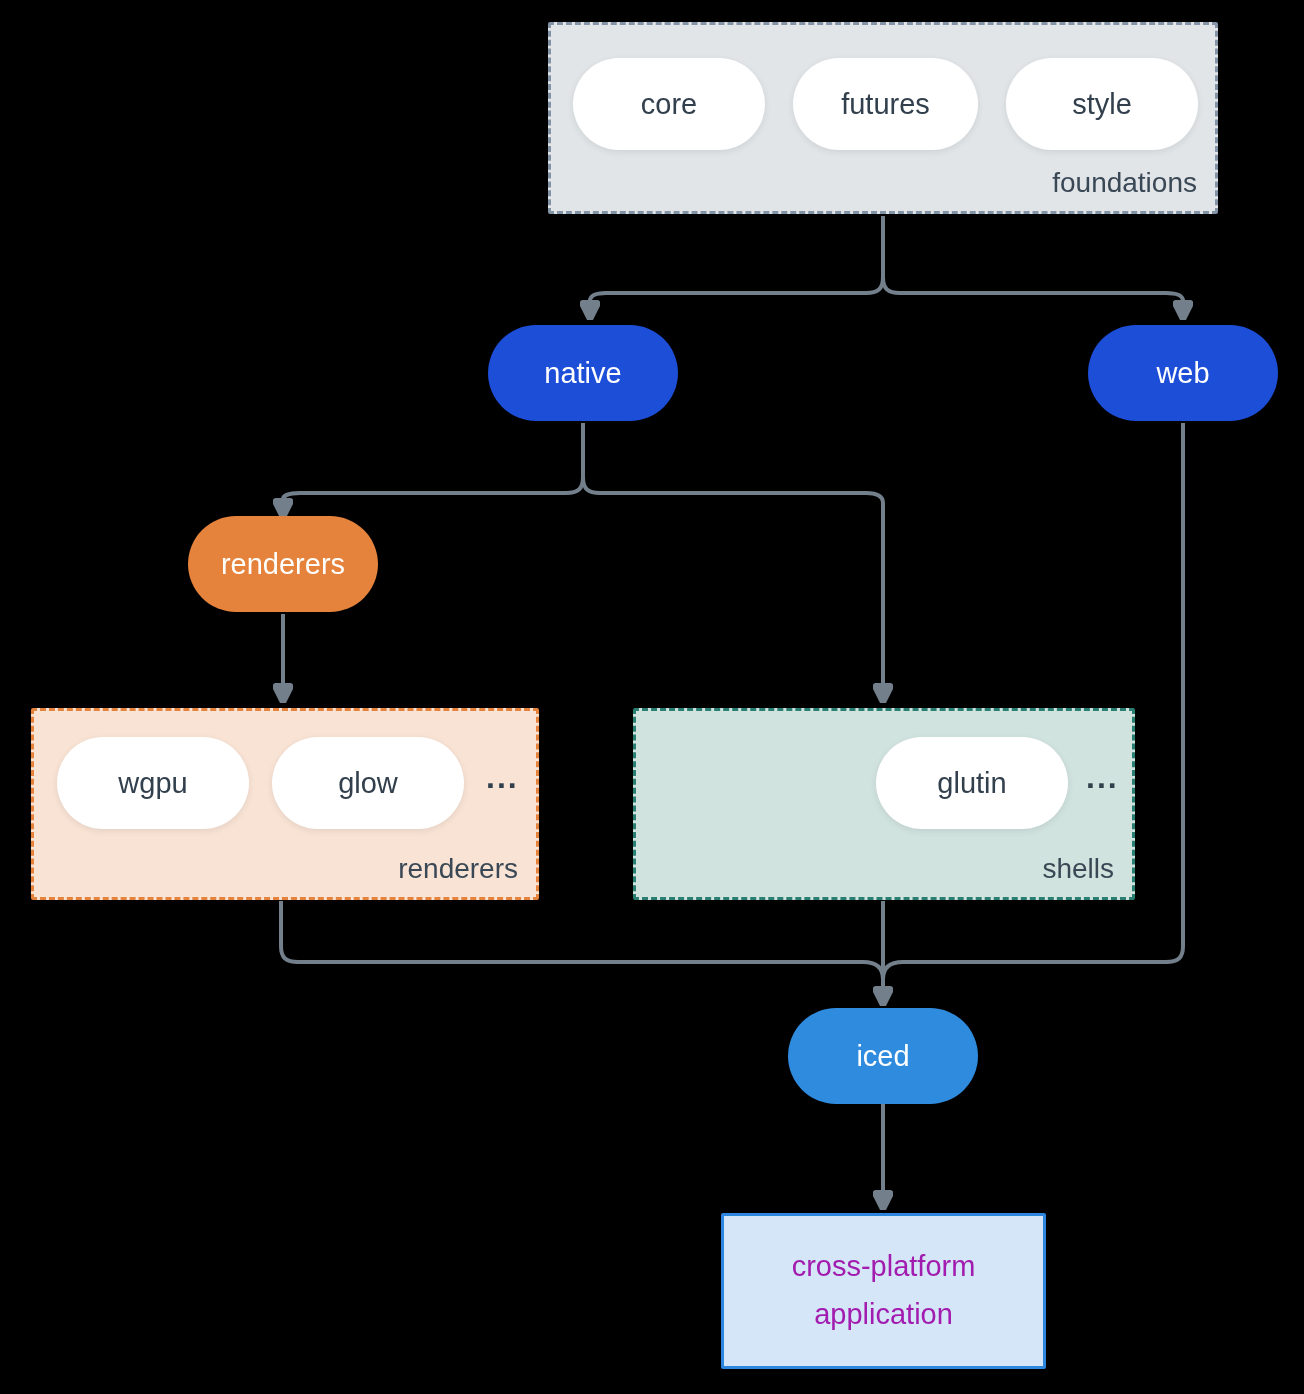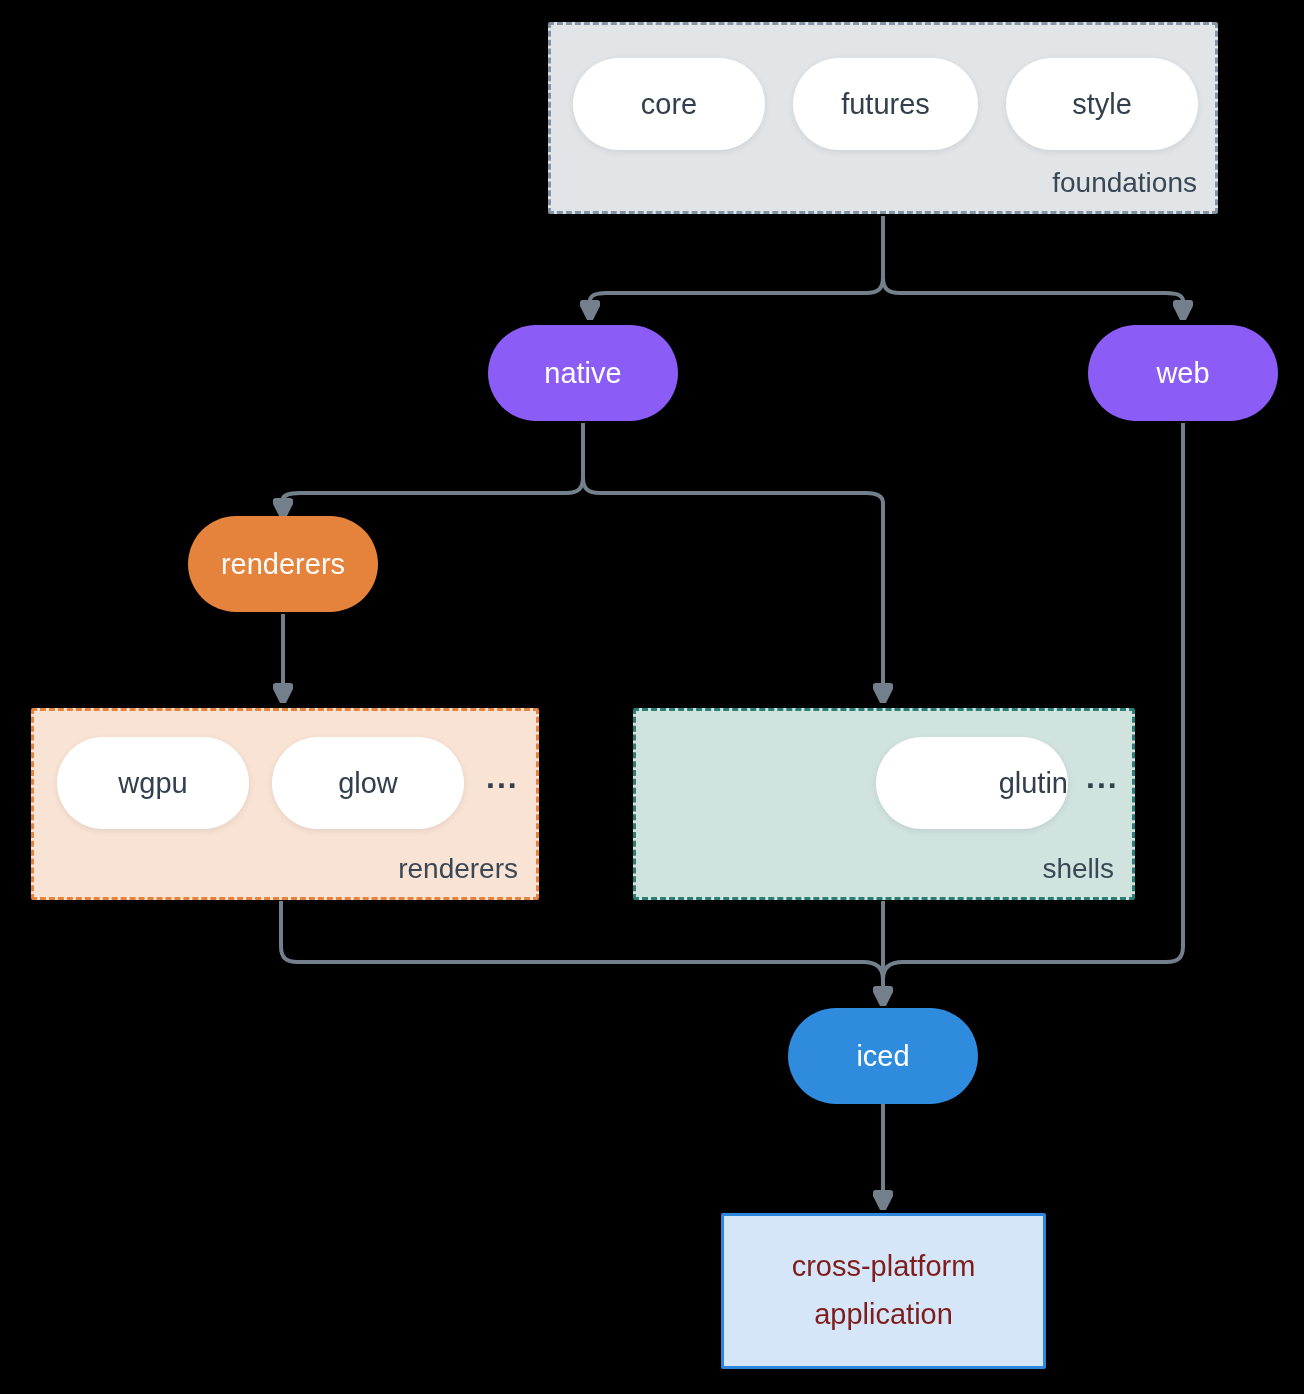--- a/index.html
+++ b/index.html
@@ -9,39 +9,39 @@
   }
   .edges{position:absolute;left:0;top:0;width:1304px;height:1394px;z-index:0;}
   .edges path{fill:none;stroke:#73808C;stroke-width:4;}
   .node,.group{position:absolute;box-sizing:border-box;z-index:1;}
   .pill{
     display:flex;align-items:center;justify-content:center;
     border-radius:60px;font-size:29px;color:#32404D;background:#ffffff;
     box-shadow:0 2px 6px rgba(40,50,60,0.10);
   }
   .pill.colored{color:#ffffff;box-shadow:none;}
-  .pill.purple{background:#8b5cf6;}
+  .pill.purple{background:#1d4ed8;}
   .pill.orange{background:#E5833C;}
   .pill.blue{background:#2E8BDE;}
   .group{border-radius:2px;}
   .group.foundations{background:#E1E5E8;border:3px dashed #8494A7;}
   .group.renderers{background:#F9E3D4;border:3px dashed #E5823C;}
   .group.shells{background:#D1E3DE;border:3px dashed #2A7F72;}
   .group .pill{position:absolute;width:192px;height:92px;}
   .group-label{
     position:absolute;right:18px;bottom:12px;font-size:28px;color:#3A4856;
   }
   .ellipsis{
     position:absolute;font-size:32px;font-weight:700;color:#32404D;letter-spacing:2px;
   }
   .standalone{width:190px;height:96px;}
   .app-box{
     position:absolute;background:#D4E6F7;border:3px solid #2D86DD;border-radius:2px;
     display:flex;align-items:center;justify-content:center;text-align:center;
-    font-size:29px;line-height:1.65;color:#7f1d1d;padding:0 36px;box-sizing:border-box;
+    font-size:29px;line-height:1.65;color:#a21caf;padding:0 36px;box-sizing:border-box;
   }
 </style>
 </head>
 <body>
 
 <div class="canvas">
 
   <svg class="edges" viewBox="0 0 1304 1394" xmlns="http://www.w3.org/2000/svg">
     <defs>
       <marker id="arrowhead" viewBox="0 0 10 10" refX="0.5" refY="5" markerWidth="5" markerHeight="5" orient="auto-start-reverse">
@@ -91,21 +91,21 @@
       <span>wgpu</span>
     </div>
     <div class="pill" style="left:238px;top:26px;">
       <span>glow</span>
     </div>
     <div class="ellipsis" style="left:452px;top:48px;">...</div>
     <div class="group-label">renderers</div>
   </div>
 
   <div class="group shells" style="left:633px;top:708px;width:502px;height:192px;">
-    <div class="pill" style="left:240px;top:26px;justify-content:flex-end;">
+    <div class="pill" style="left:240px;top:26px;">
       <span>glutin</span>
     </div>
     <div class="ellipsis" style="left:450px;top:48px;">...</div>
     <div class="group-label">shells</div>
   </div>
 
   <div class="node pill colored blue standalone" style="left:788px;top:1008px;">
     <span>iced</span>
   </div>
 

